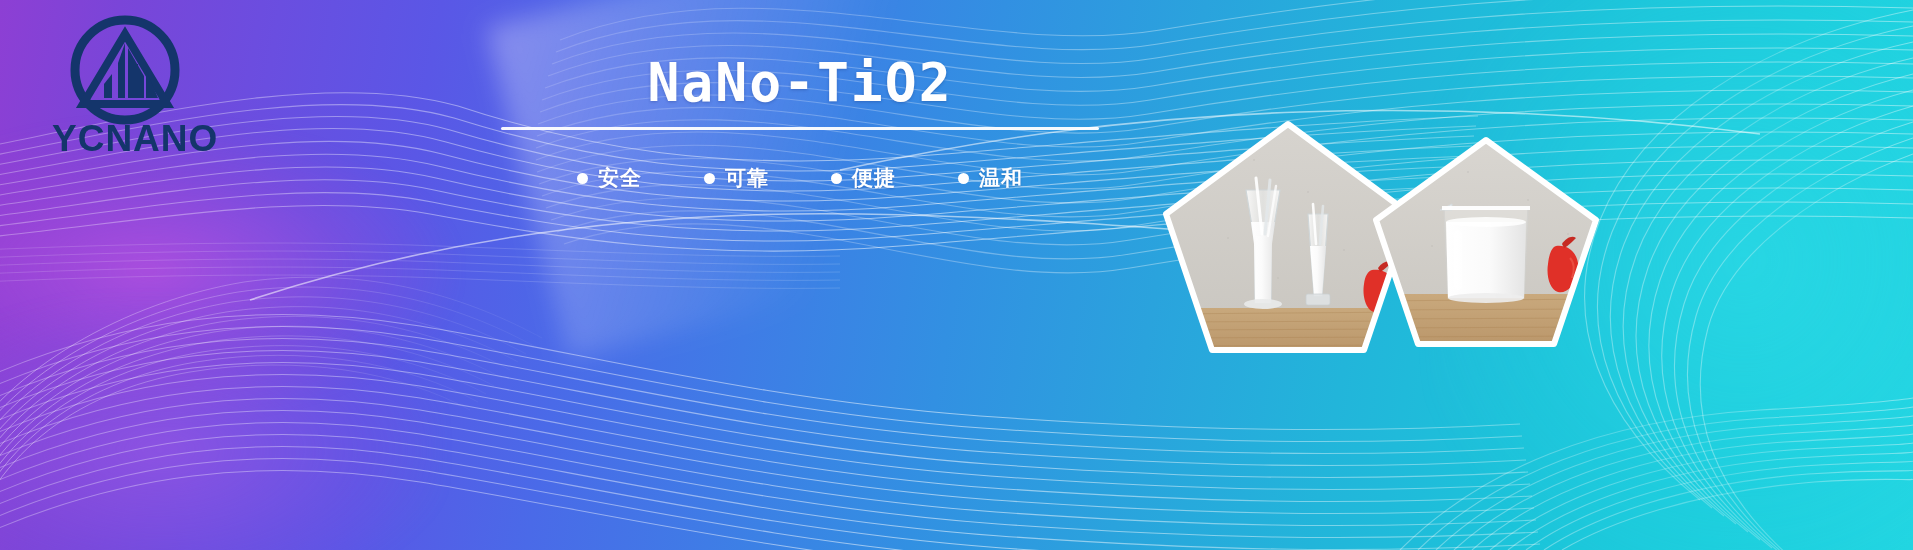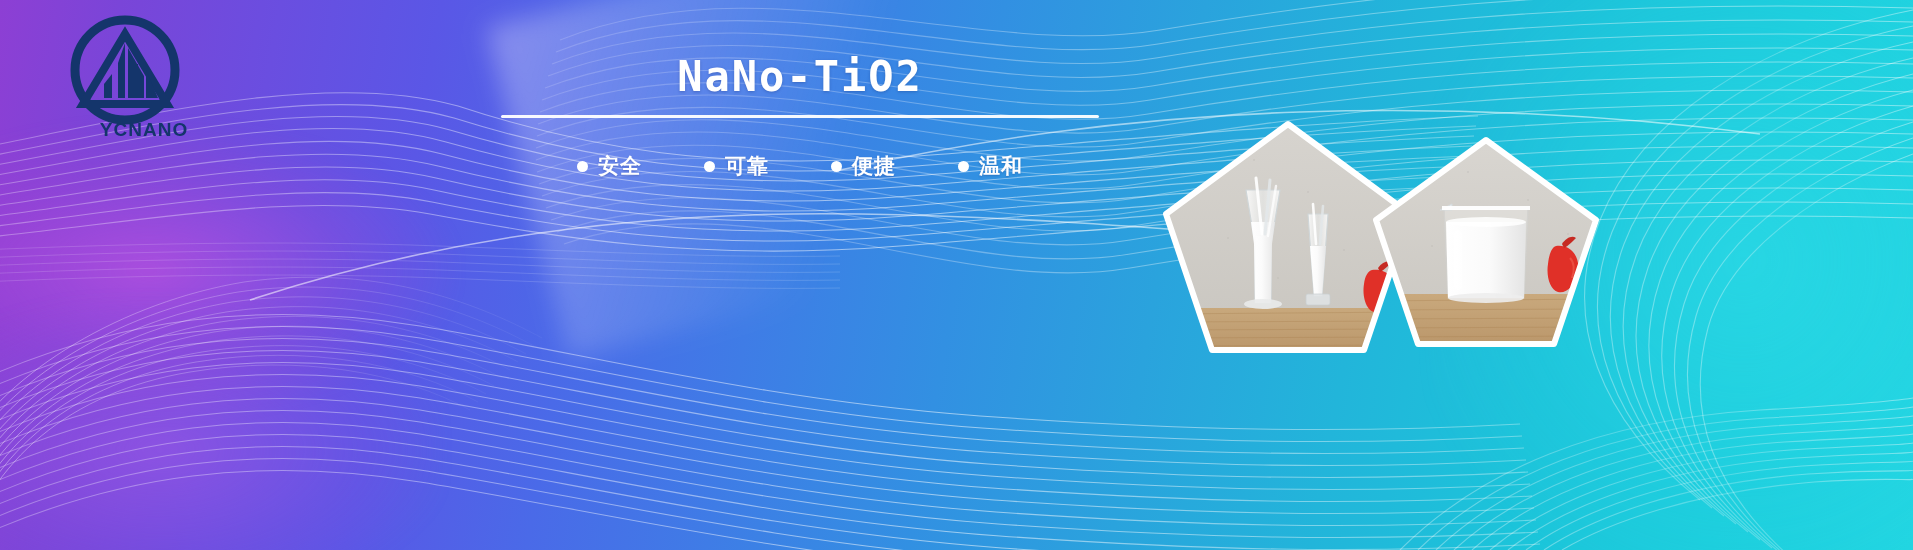--- a/index.html
+++ b/index.html
@@ -61,39 +61,39 @@
     pointer-events:none;
   }
 
   
   .logo{
     position:absolute; left:52px; top:14px;
     width:160px; height:145px;
   }
   .logo-mark{ position:absolute; left:14px; top:0; width:118px; height:112px; }
   .logo-text{
-    position:absolute; left:12px; top:106px; width:160px;
+    position:absolute; left:0; top:106px; width:160px;
     text-align:center;
     font-family:"Liberation Sans", sans-serif;
-    font-size:19px; font-weight:700;
+    font-size:37px; font-weight:700;
     letter-spacing:1px;
     color:#14356b;
     line-height:1;
     white-space:nowrap;
   }
 
   
   .content{
     position:absolute; left:470px; top:54px;
     width:660px;
     text-align:center;
   }
   .title{
     font-family:"DejaVu Sans Mono","Liberation Mono",monospace;
-    font-size:42px;
+    font-size:53px;
     font-weight:700;
     color:#ffffff;
     letter-spacing:2px;
     line-height:1.08;
     text-shadow:0 1px 3px rgba(20,40,110,.30);
     white-space:nowrap;
   }
   .rule{
     margin:16px auto 0;
     width:598px; height:3px;

